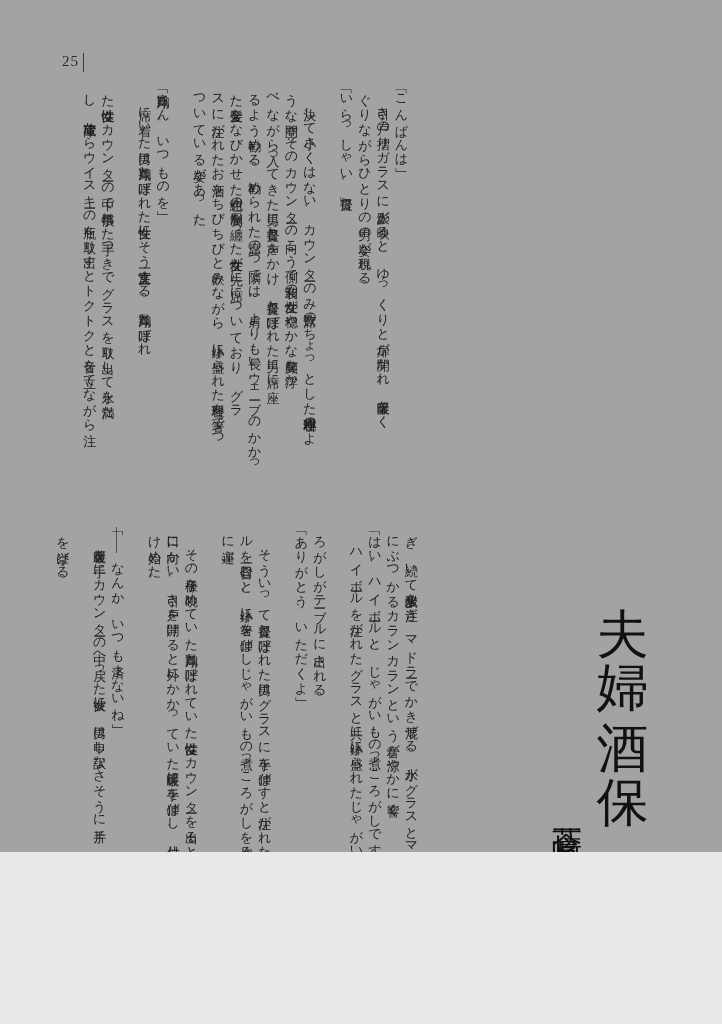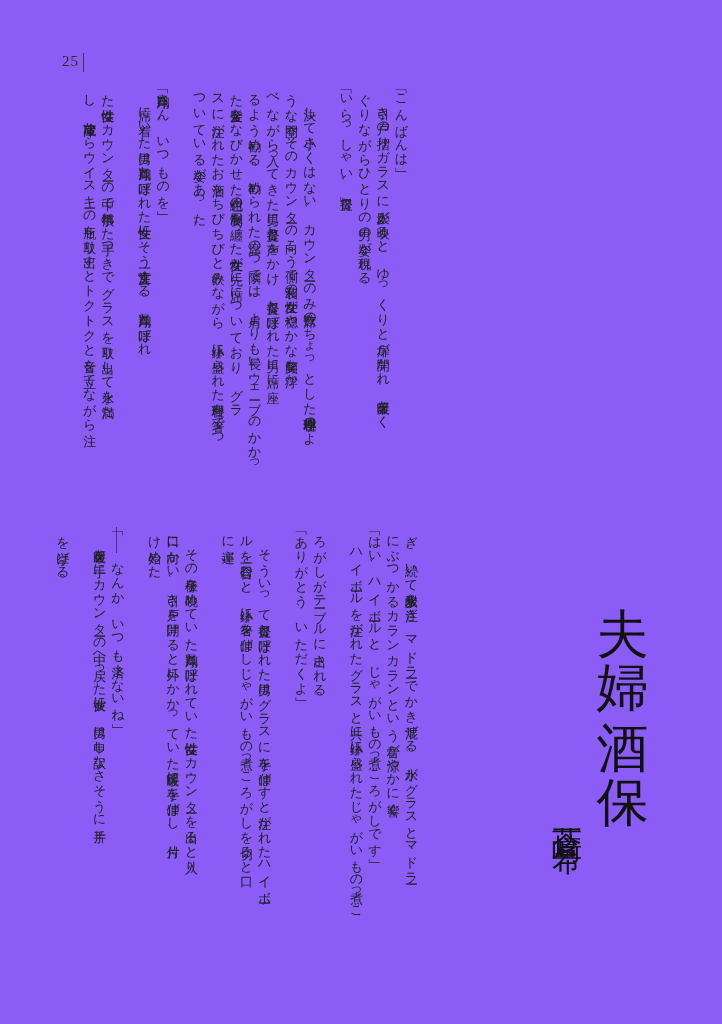--- a/index.html
+++ b/index.html
@@ -1,20 +1,20 @@
 <!DOCTYPE html>
 <html><head>
 <meta charset="utf-8">
 <style>
   html,body{margin:0;padding:0;background:#e8e8e8;}
   .page{
     position:relative;
-    width:722px;height:1024px;
+    width:722px;height:852px;
     margin:0 auto;
-    background:#8b5cf6;
+    background:#a3a3a3;
     font-family:"Liberation Serif","DejaVu Serif",serif;
     color:#1f1f1f;
     overflow:hidden;
   }
   
   .pagenum{
     position:absolute;top:50px;left:62px;
     display:flex;align-items:center;
     font-size:15px;letter-spacing:1px;color:#2a2a2a;
   }

